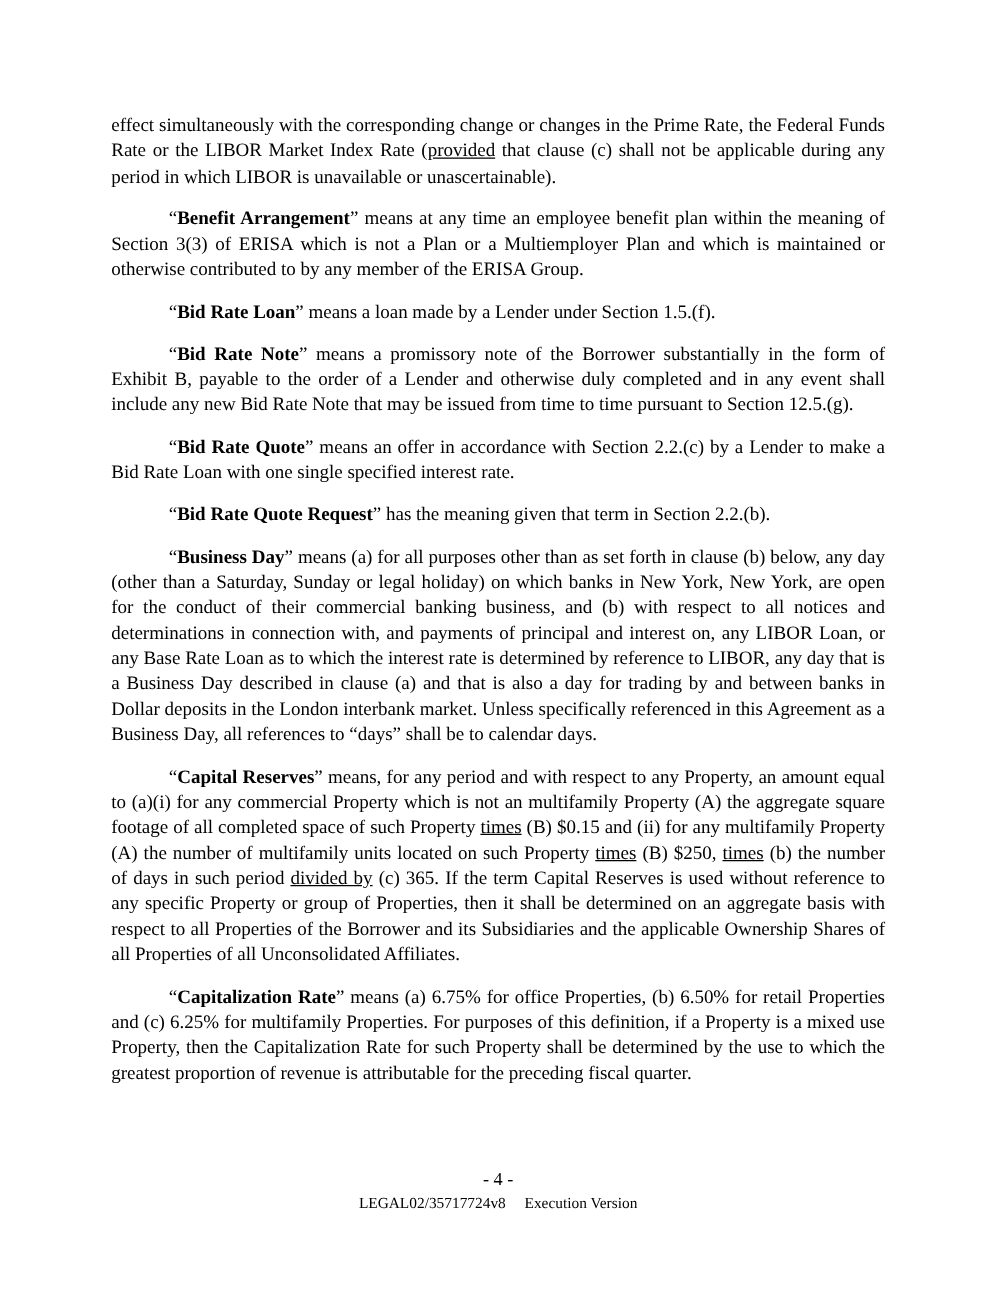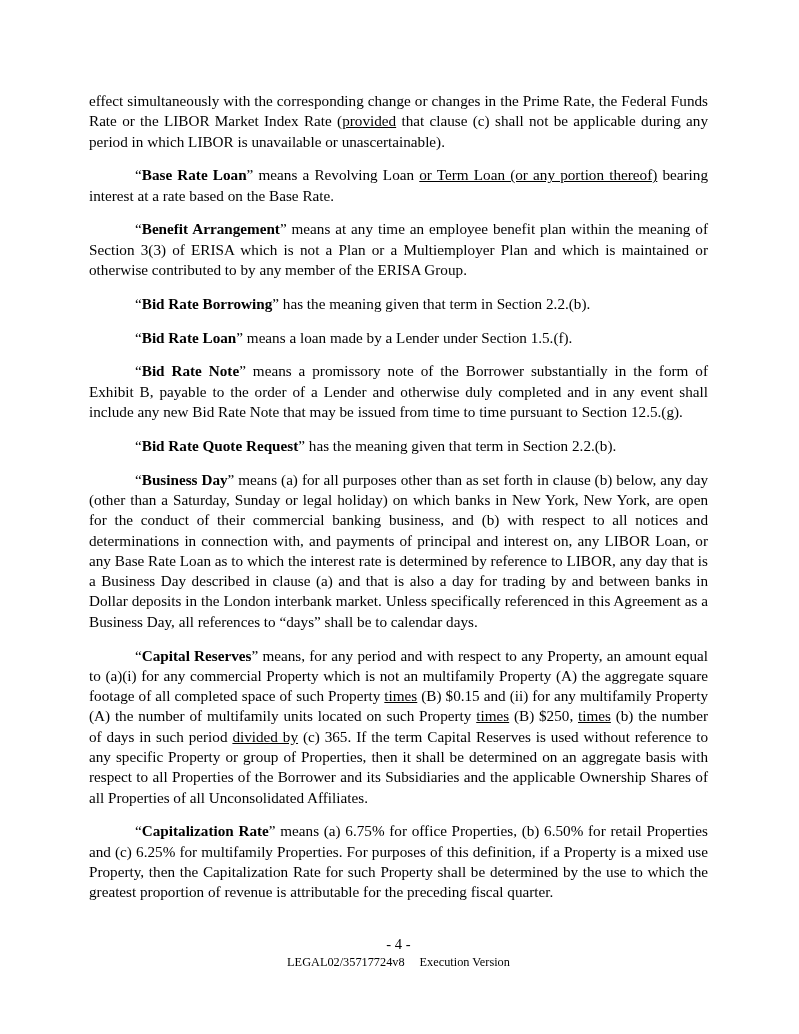--- a/index.html
+++ b/index.html
@@ -77,30 +77,29 @@
 </style>
 </head>
 <body>
 
 <div class="page">
 
   <div class="content">
 
     <p class="para first"><span>effect simultaneously with the corresponding change or changes in the Prime Rate, the Federal Funds Rate or the LIBOR Market Index Rate (</span><span class="u">provided</span><span> that clause (c) shall not be applicable during any period in which LIBOR is unavailable or unascertainable).</span></p>
 
-    <p class="para indent"><span>“</span><span class="defterm">Base Rate Loan</span><span>”</span><span> means a Revolving Loan </span><span class="u">or Term Loan (or any portion thereof)</span><span> bearing interest at a rate based on the Base Rate.</span></p>
 
     <p class="para indent"><span>“</span><span class="defterm">Benefit Arrangement</span><span>”</span><span> means at any time an employee benefit plan within the meaning of Section 3(3) of ERISA which is not a Plan or a Multiemployer Plan and which is maintained or otherwise contributed to by any member of the ERISA Group.</span></p>
 
-    <p class="para indent"><span>“</span><span class="defterm">Bid Rate Borrowing</span><span>”</span><span> has the meaning given that term in Section 2.2.(b).</span></p>
 
     <p class="para indent"><span>“</span><span class="defterm">Bid Rate Loan</span><span>”</span><span> means a loan made by a Lender under Section 1.5.(f).</span></p>
 
     <p class="para indent"><span>“</span><span class="defterm">Bid Rate Note</span><span>”</span><span> means a promissory note of the Borrower substantially in the form of Exhibit B, payable to the order of a Lender and otherwise duly completed and in any event shall include any new Bid Rate Note that may be issued from time to time pursuant to Section 12.5.(g).</span></p>
 
+    <p class="para indent"><span>“</span><span class="defterm">Bid Rate Quote</span><span>”</span><span> means an offer in accordance with Section 2.2.(c) by a Lender to make a Bid Rate Loan with one single specified interest rate.</span></p>
 
     <p class="para indent"><span>“</span><span class="defterm">Bid Rate Quote Request</span><span>”</span><span> has the meaning given that term in Section 2.2.(b).</span></p>
 
 
     <p class="para indent"><span>“</span><span class="defterm">Business Day</span><span>”</span><span> means (a) for all purposes other than as set forth in clause (b) below, any day (other than a Saturday, Sunday or legal holiday) on which banks in New York, New York, are open for the conduct of their commercial banking business, and (b) with respect to all notices and determinations in connection with, and payments of principal and interest on, any LIBOR Loan, or any Base Rate Loan as to which the interest rate is determined by reference to LIBOR, any day that is a Business Day described in clause (a) and that is also a day for trading by and between banks in Dollar deposits in the London interbank market.  Unless specifically referenced in this Agreement as a Business Day, all references to “days” shall be to calendar days.</span></p>
 
     <p class="para indent"><span>“</span><span class="defterm">Capital Reserves</span><span>”</span><span> means, for any period and with respect to any Property, an amount equal to (a)(i) for any commercial Property which is not an multifamily Property (A) the aggregate square footage of all completed space of such Property </span><span class="u">times</span><span> (B) $0.15 and (ii) for any multifamily Property (A) the number of multifamily units located on such Property </span><span class="u">times</span><span> (B) $250, </span><span class="u">times</span><span> (b) the number of days in such period </span><span class="u">divided by</span><span> (c) 365.  If the term Capital Reserves is used without reference to any specific Property or group of Properties, then it shall be determined on an aggregate basis with respect to all Properties of the Borrower and its Subsidiaries and the applicable Ownership Shares of all Properties of all Unconsolidated Affiliates.</span></p>
 
     <p class="para indent"><span>“</span><span class="defterm">Capitalization Rate</span><span>”</span><span> means (a) 6.75% for office Properties, (b) 6.50% for retail Properties and (c) 6.25% for multifamily Properties.  For purposes of this definition, if a Property is a mixed use Property, then the Capitalization Rate for such Property shall be determined by the use to which the greatest proportion of revenue is attributable for the preceding fiscal quarter.</span></p>
 

